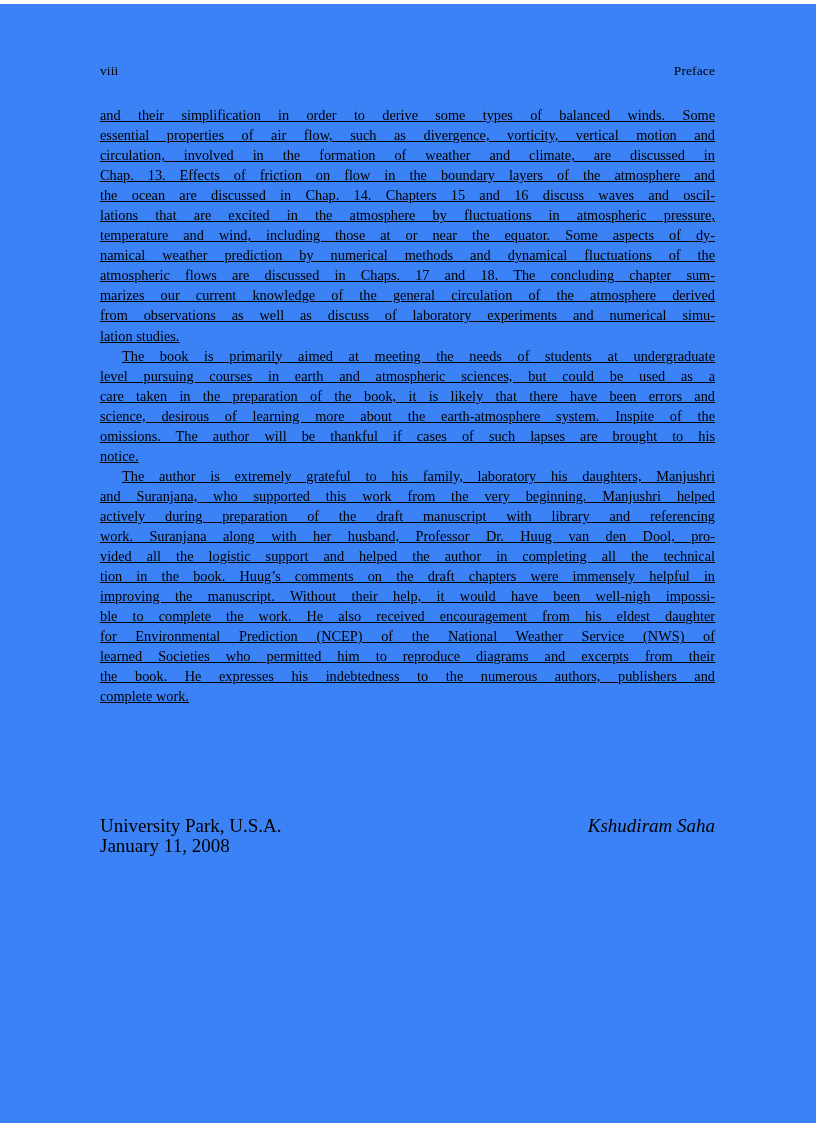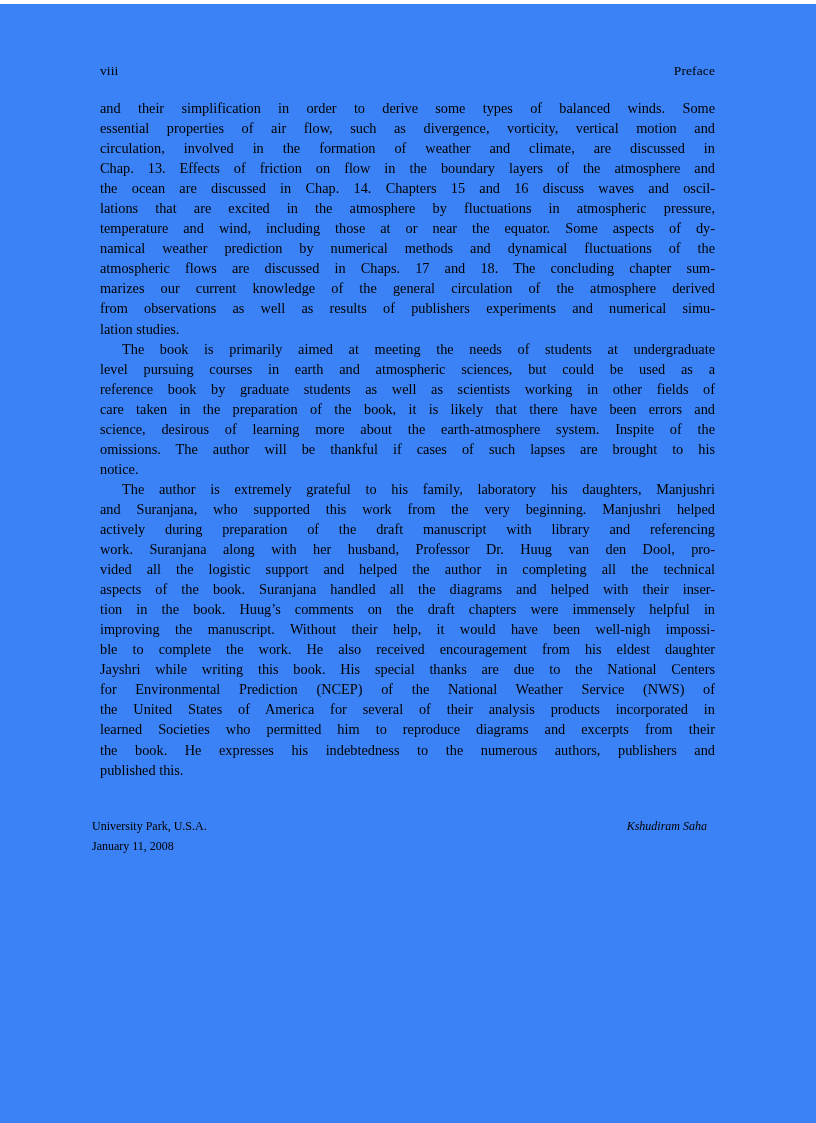--- a/index.html
+++ b/index.html
@@ -32,24 +32,25 @@
     line-height: 18px;
     letter-spacing: 0.1px;
   }
   .running-head .folio { text-align: left; }
   .running-head .head-title { text-align: right; }
 
   
   .body-block {
     position: absolute;
     left: 100px;
-    top: 94px;
+    top: 101px;
     width: 615px;
     font-size: 14.3px;
     line-height: 20.05px;
+    text-decoration: underline;
   }
 
   .para { margin: 0; }
 
   
   .ln {
     display: block;
     text-align: justify;
     text-align-last: justify;
     white-space: pre-wrap;
@@ -59,24 +60,24 @@
   .ln.last {
     text-align: center;
     text-align-last: left;
   }
   
   .ln.indent { text-indent: 22px; }
 
   
   .signature {
     position: absolute;
-    left: 92px;
+    left: 100px;
     top: 812px;
     width: 615px;
-    font-size: 12px;
+    font-size: 19px;
     line-height: 20.05px;
   }
   .sig-row {
     display: flex;
     justify-content: space-between;
     align-items: baseline;
   }
   .sig-place { text-align: left; }
   .sig-author {
     text-align: center;
@@ -99,48 +100,44 @@
         <span class="ln">and their simplification in order to derive some types of balanced winds. Some</span>
         <span class="ln">essential properties of air flow, such as divergence, vorticity, vertical motion and</span>
         <span class="ln">circulation, involved in the formation of weather and climate, are discussed in</span>
         <span class="ln">Chap. 13. Effects of friction on flow in the boundary layers of the atmosphere and</span>
         <span class="ln">the ocean are discussed in Chap. 14. Chapters 15 and 16 discuss waves and oscil-</span>
         <span class="ln">lations that are excited in the atmosphere by fluctuations in atmospheric pressure,</span>
         <span class="ln">temperature and wind, including those at or near the equator. Some aspects of dy-</span>
         <span class="ln">namical weather prediction by numerical methods and dynamical fluctuations of the</span>
         <span class="ln">atmospheric flows are discussed in Chaps. 17 and 18. The concluding chapter sum-</span>
         <span class="ln">marizes our current knowledge of the general circulation of the atmosphere derived</span>
-        <span class="ln">from observations as well as results of publishers experiments and numerical simu-</span>
+        <span class="ln">from observations as well as discuss of laboratory experiments and numerical simu-</span>
         <span class="ln last">lation studies.</span>
       </p>
       <p class="para">
         <span class="ln indent">The book is primarily aimed at meeting the needs of students at undergraduate</span>
         <span class="ln">level pursuing courses in earth and atmospheric sciences, but could be used as a</span>
-        <span class="ln">reference book by graduate students as well as scientists working in other fields of</span>
         <span class="ln">care taken in the preparation of the book, it is likely that there have been errors and</span>
         <span class="ln">science, desirous of learning more about the earth-atmosphere system. Inspite of the</span>
         <span class="ln">omissions. The author will be thankful if cases of such lapses are brought to his</span>
         <span class="ln last">notice.</span>
       </p>
       <p class="para">
         <span class="ln indent">The author is extremely grateful to his family, laboratory his daughters, Manjushri</span>
         <span class="ln">and Suranjana, who supported this work from the very beginning. Manjushri helped</span>
         <span class="ln">actively during preparation of the draft manuscript with library and referencing</span>
         <span class="ln">work. Suranjana along with her husband, Professor Dr. Huug van den Dool, pro-</span>
         <span class="ln">vided all the logistic support and helped the author in completing all the technical</span>
-        <span class="ln">aspects of the book. Suranjana handled all the diagrams and helped with their inser-</span>
         <span class="ln">tion in the book. Huug’s comments on the draft chapters were immensely helpful in</span>
         <span class="ln">improving the manuscript. Without their help, it would have been well-nigh impossi-</span>
         <span class="ln">ble to complete the work. He also received encouragement from his eldest daughter</span>
-        <span class="ln">Jayshri while writing this book. His special thanks are due to the National Centers</span>
         <span class="ln">for Environmental Prediction (NCEP) of the National Weather Service (NWS) of</span>
-        <span class="ln">the United States of America for several of their analysis products incorporated in</span>
         <span class="ln">learned Societies who permitted him to reproduce diagrams and excerpts from their</span>
         <span class="ln">the book. He expresses his indebtedness to the numerous authors, publishers and</span>
-        <span class="ln last">published this.</span>
+        <span class="ln last">complete work.</span>
       </p>
     </div>
 
   <div class="signature">
     <div class="sig-row">
       <span class="sig-place">University Park, U.S.A.</span>
       <span class="sig-author">Kshudiram Saha</span>
     </div>
     <div class="sig-row">
       <span class="sig-date">January 11, 2008</span>

